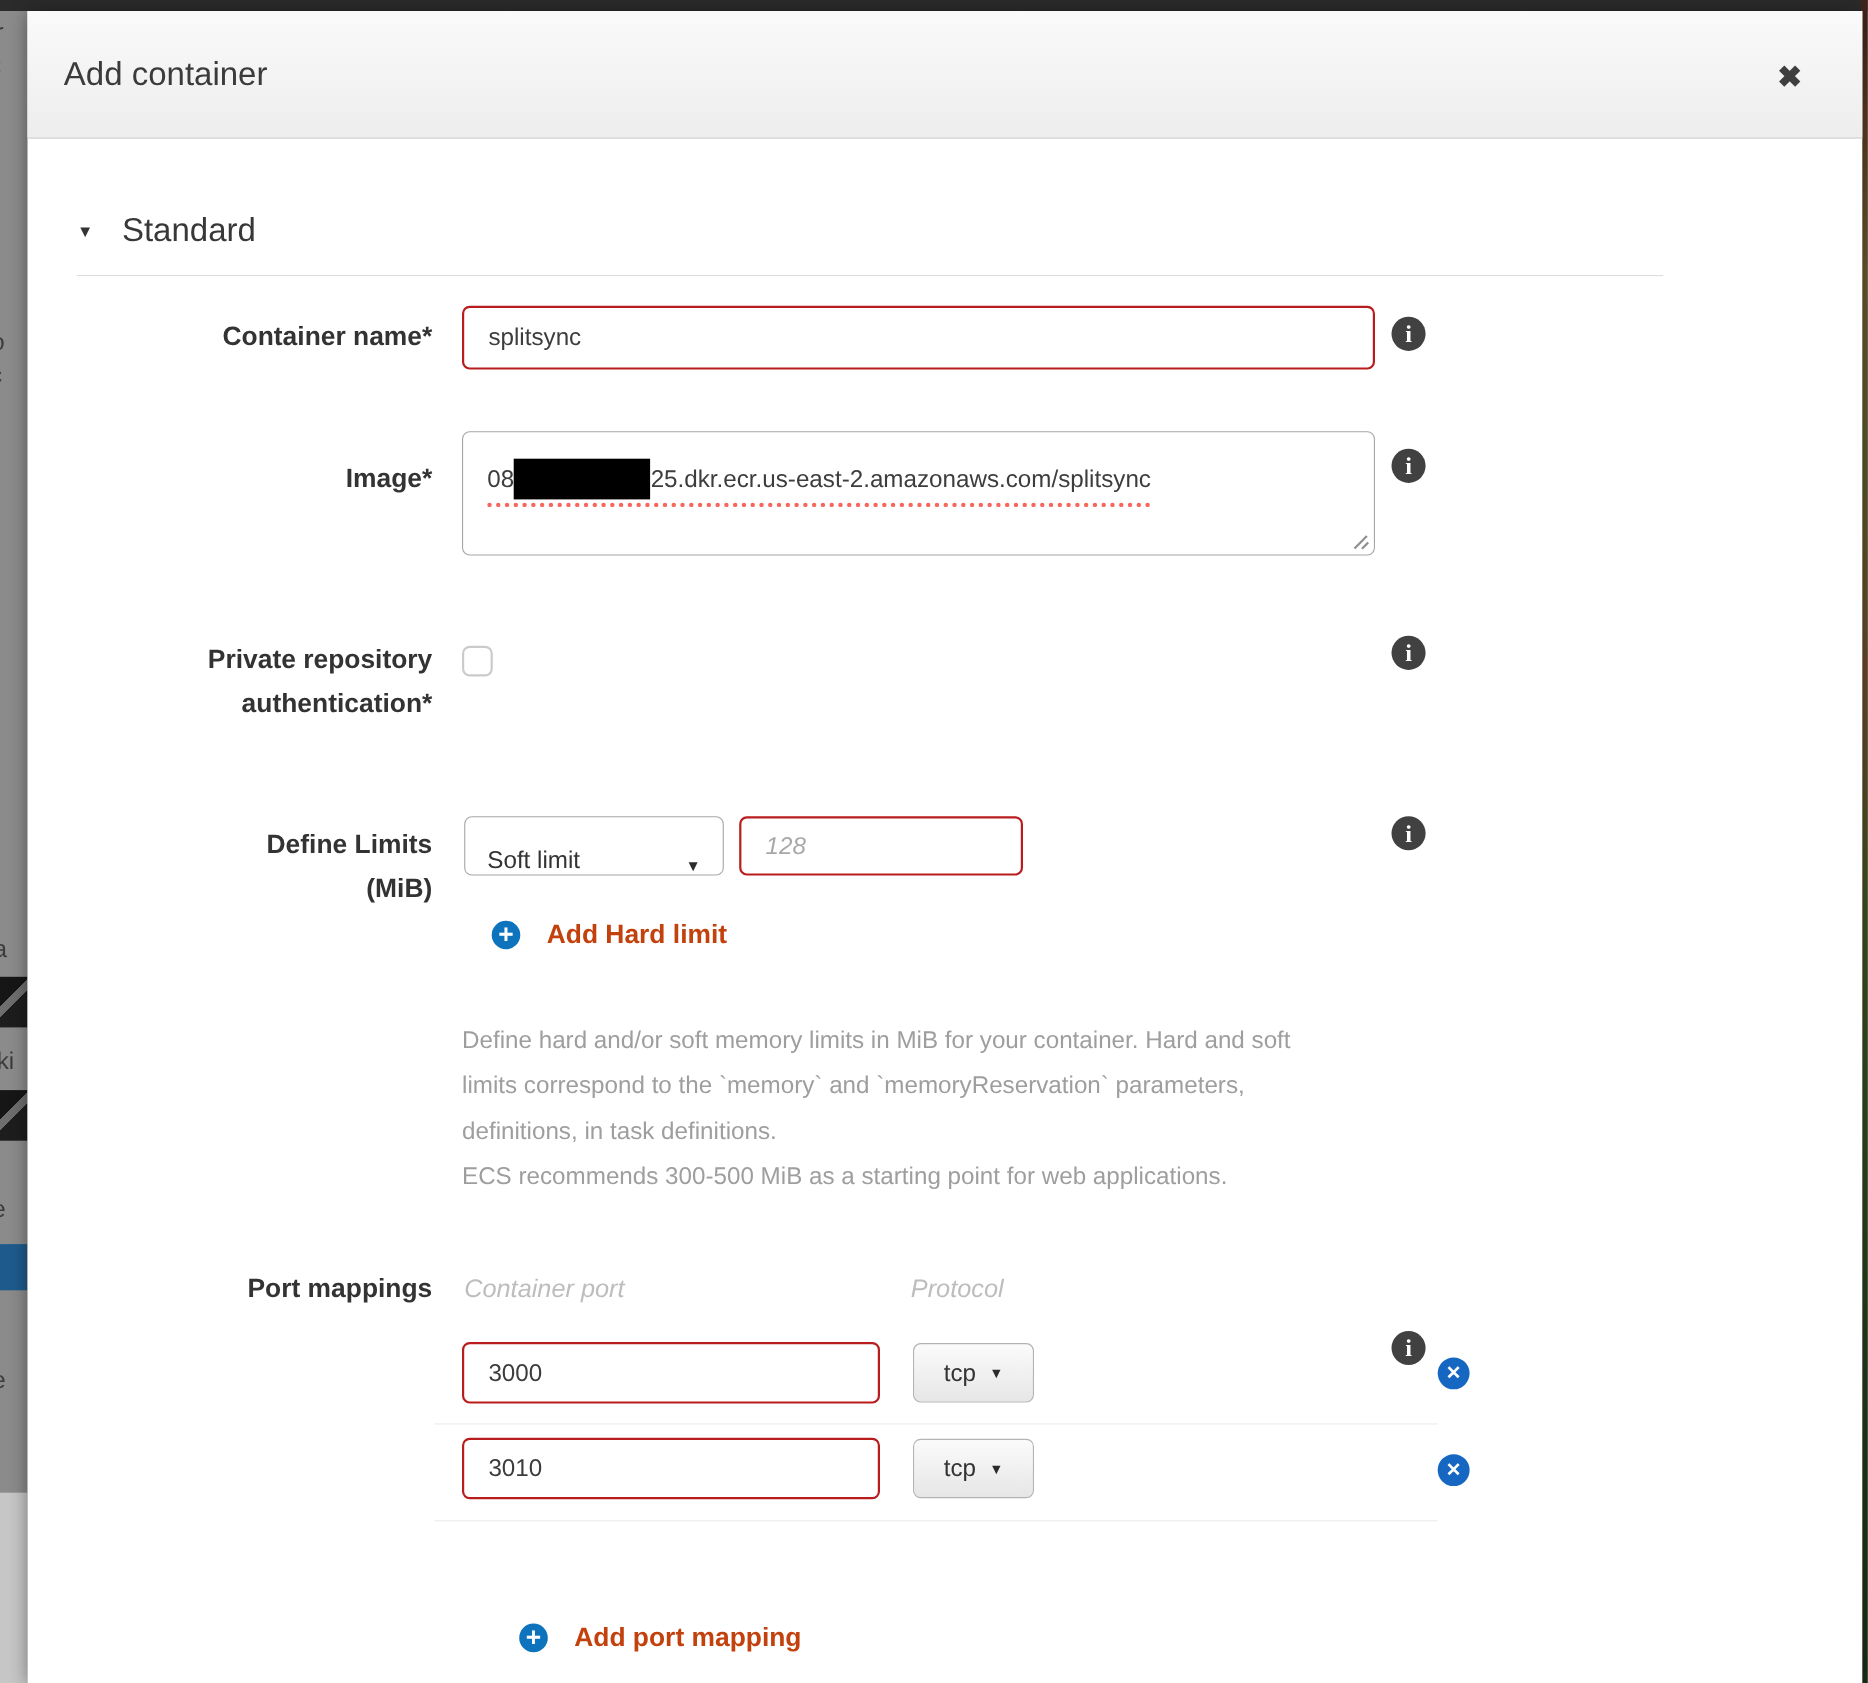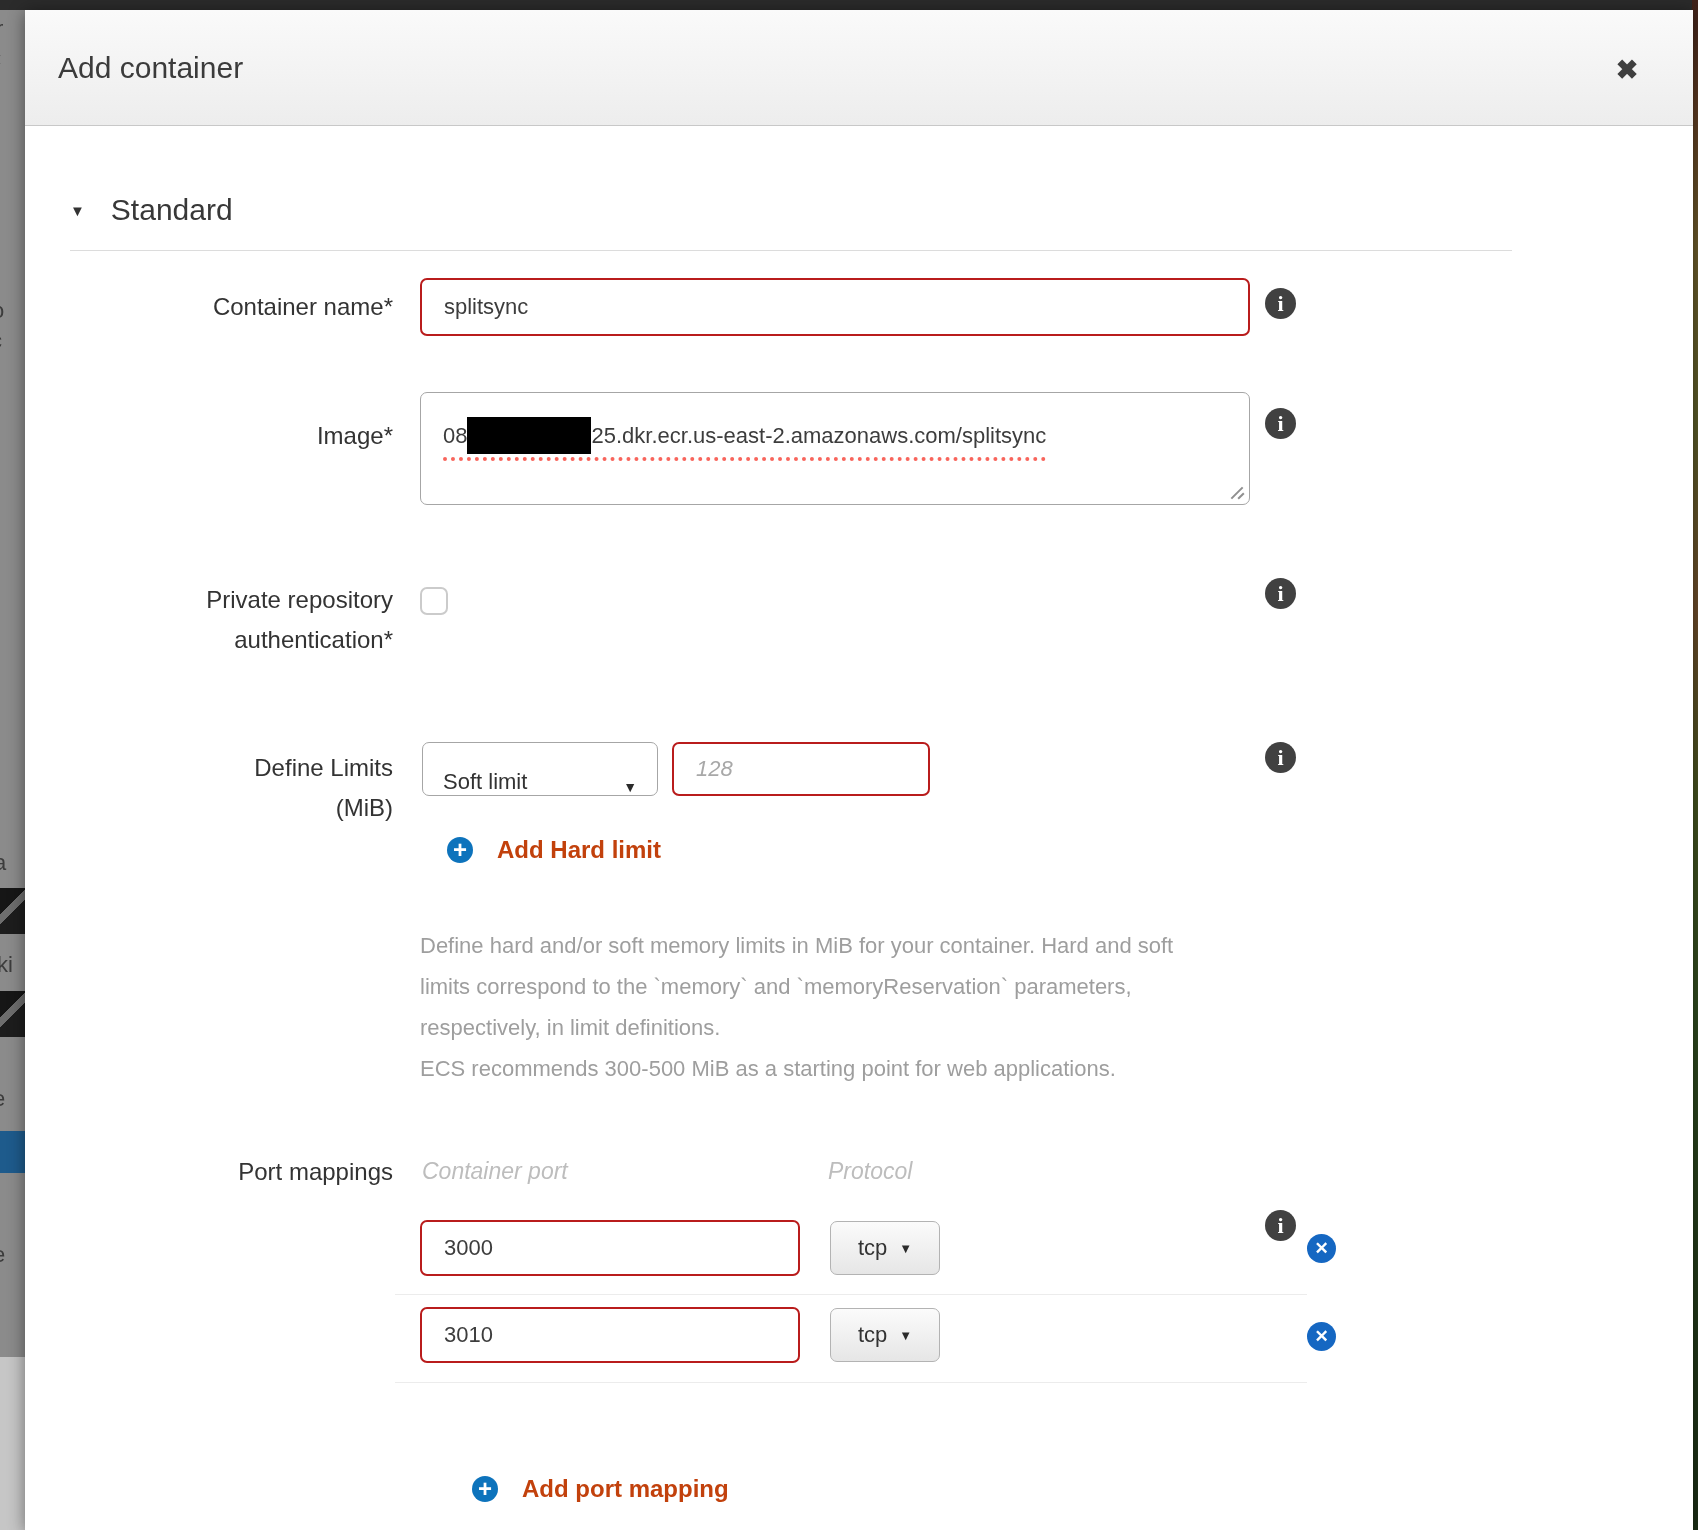--- a/index.html
+++ b/index.html
@@ -32,21 +32,21 @@
     align-items:center; justify-content:center; font-size:27px; font-weight:bold; color:#3f3f3f; cursor:pointer; }
 
   
   .section-toggle { position:absolute; left:45px; top:178px; height:44px; display:flex; align-items:center; cursor:pointer; }
   .caret { font-size:15px; color:#333; margin-right:26px; }
   .section-title { font-size:30px; color:#383838; }
   .section-rule { position:absolute; left:45px; top:240px; width:1442px; height:0; border-top:1px solid #dcdcdc; }
 
   
   .lbl { position:absolute; left:40px; width:328px; text-align:right;
-    font-size:24px; font-weight:normal; color:#333; line-height:40px; }
+    font-size:24px; font-weight:bold; color:#333; line-height:40px; }
   .txt-input { position:absolute; background:#fff; border:2px solid #b91c1c; border-radius:7px;
     font-family:"Liberation Sans",sans-serif; font-size:22px; color:#3d3d3d; padding:0 0 0 22px; outline:none; }
   .txt-input::placeholder { color:#a8a8a8; font-style:italic; }
   .info { position:absolute; left:1240px; width:31px; height:31px; border-radius:50%;
     background:#414141; color:#fff; display:flex; align-items:center; justify-content:center;
     font-family:"Liberation Serif", serif; font-weight:bold; font-size:22px; cursor:pointer; }
 
   
   .name-input { left:395px; top:268px; width:830px; height:58px; }
 
@@ -179,21 +179,21 @@
     </div>
 
     <div class="blue-link add-hard">
       <span class="plus-icon">+</span>
       <span class="link-text">Add Hard limit</span>
     </div>
 
     <div class="help">
       <div>Define hard and/or soft memory limits in MiB for your container. Hard and soft</div>
       <div>limits correspond to the `memory` and `memoryReservation` parameters,</div>
-      <div>respectively, in limit definitions.</div>
+      <div>definitions, in task definitions.</div>
       <div>ECS recommends 300-500 MiB as a starting point for web applications.</div>
     </div>
 
     <div class="lbl" style="top:1142px;">Port mappings</div>
     <div class="col-head" style="left:397px; top:1148px;">Container port</div>
     <div class="col-head" style="left:803px; top:1148px;">Protocol</div>
     <div class="info" style="top:1200px;">
       <span>i</span>
     </div>
 

